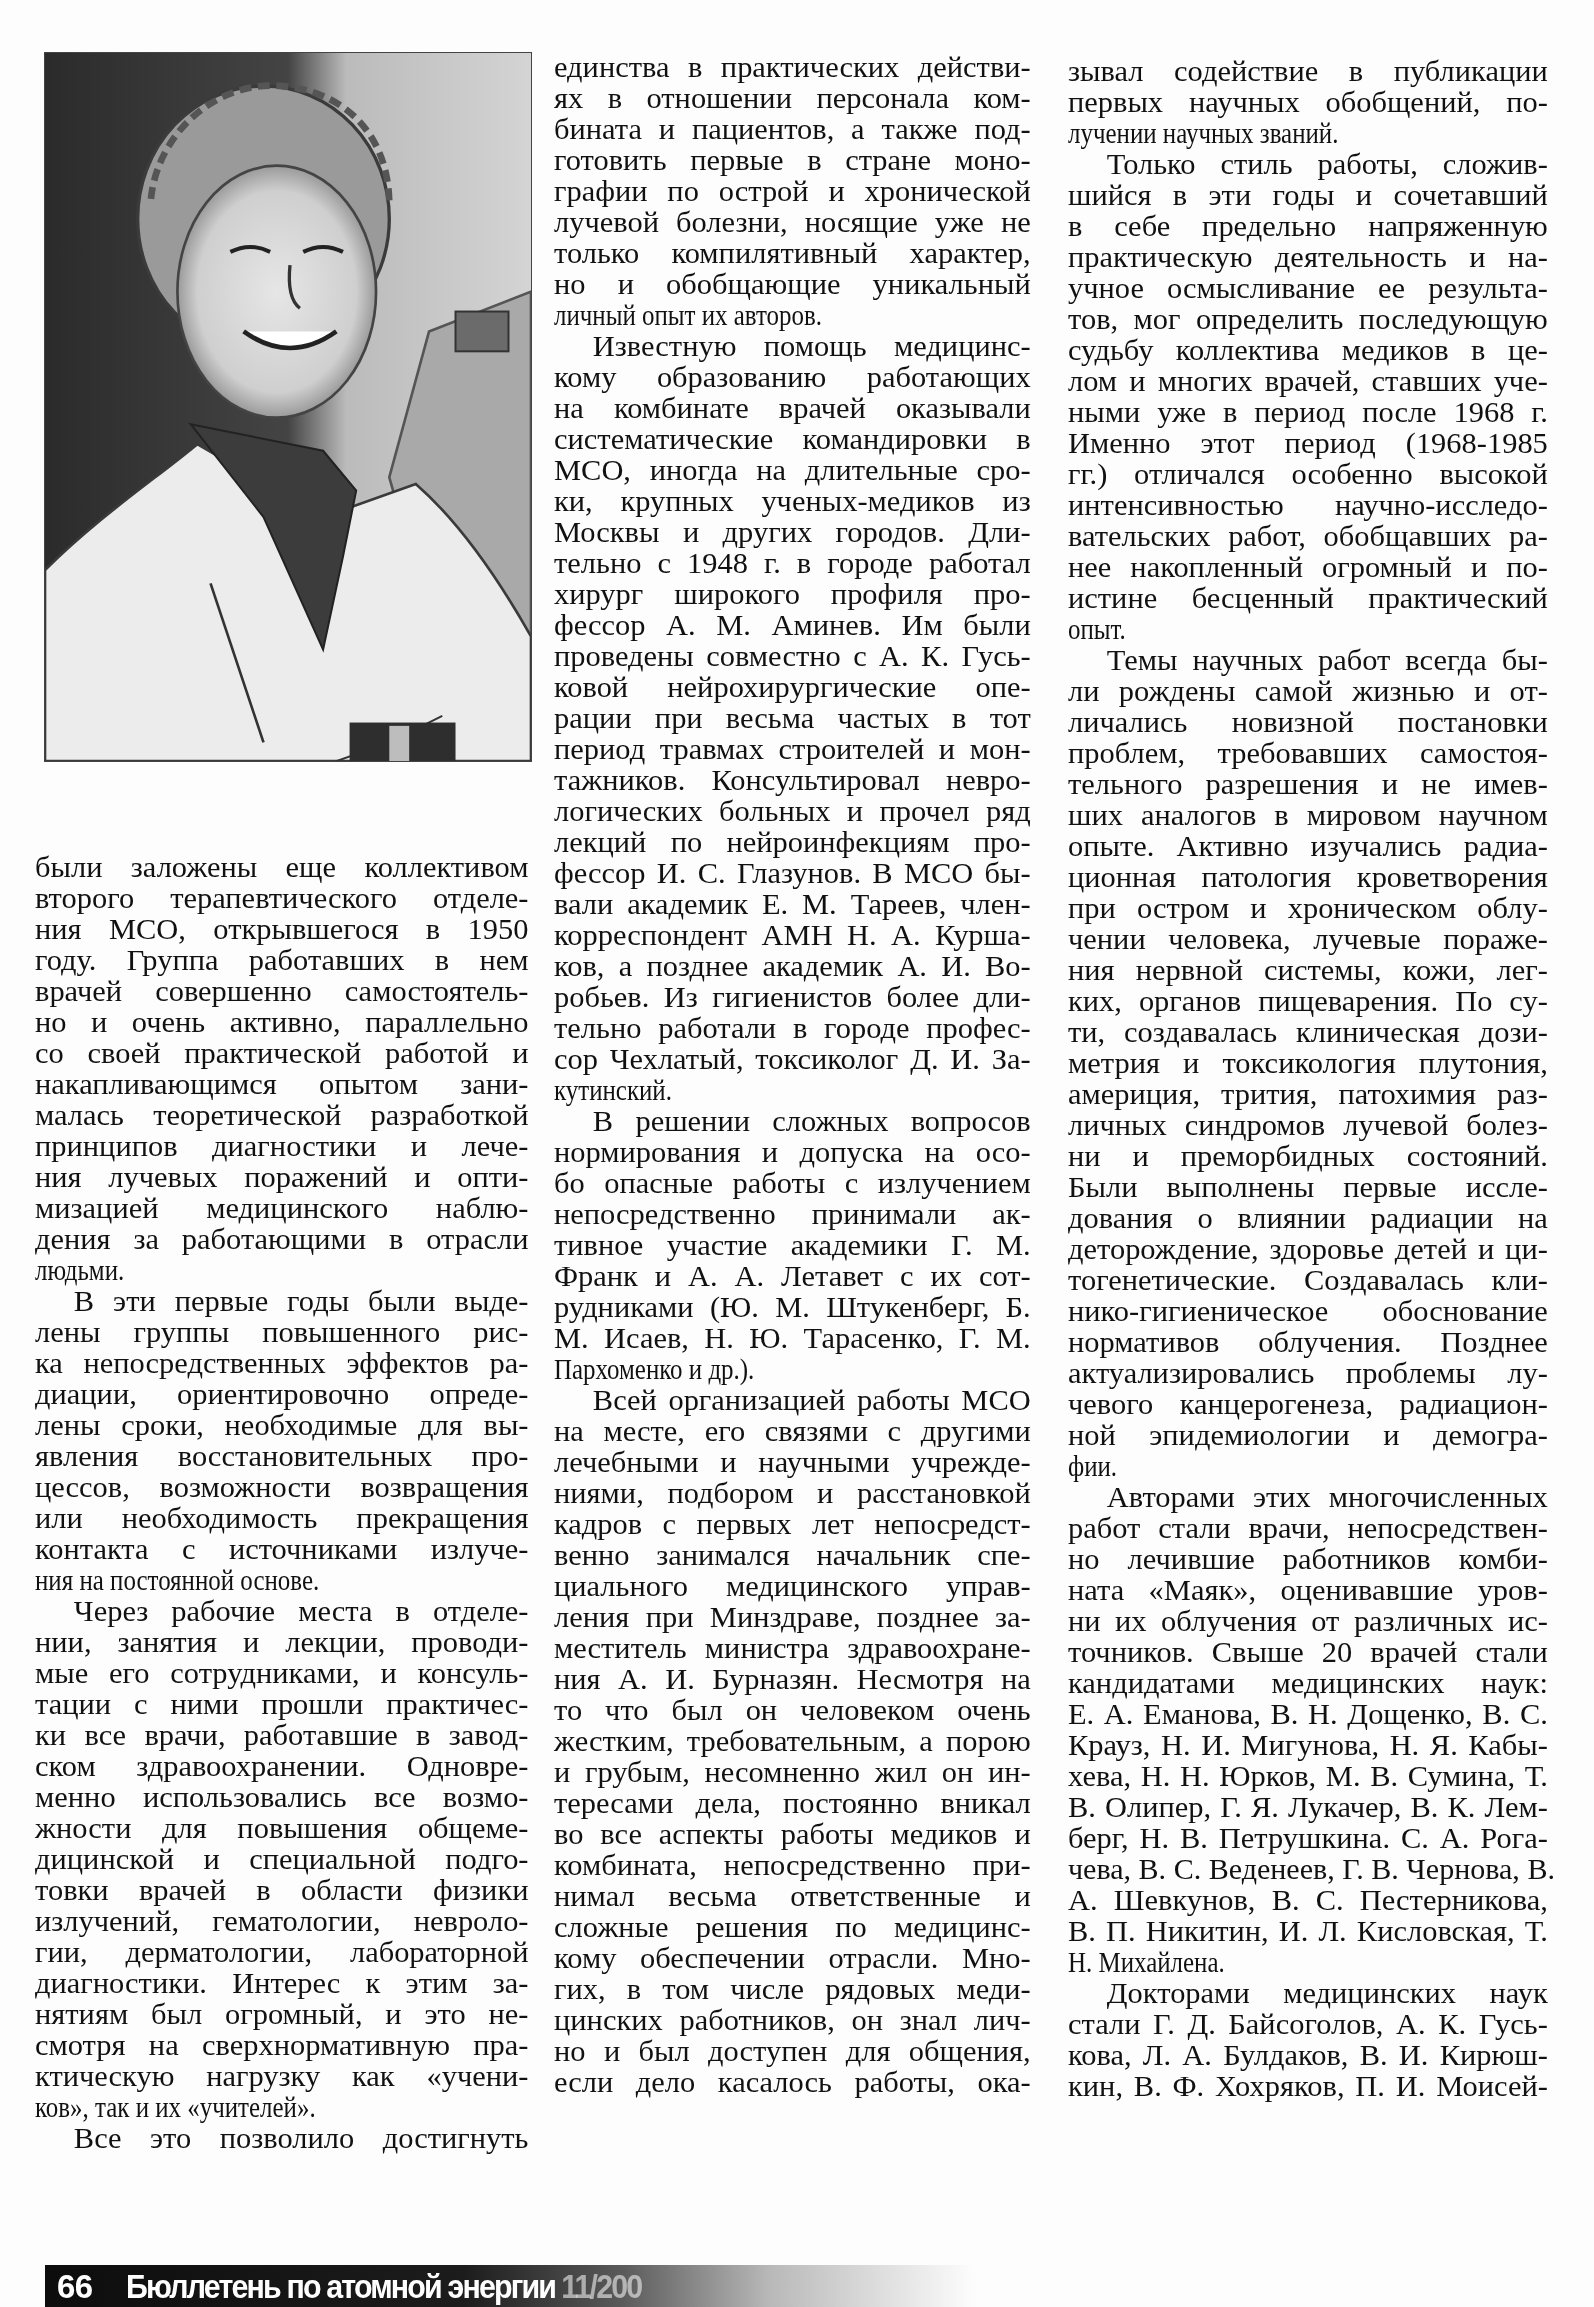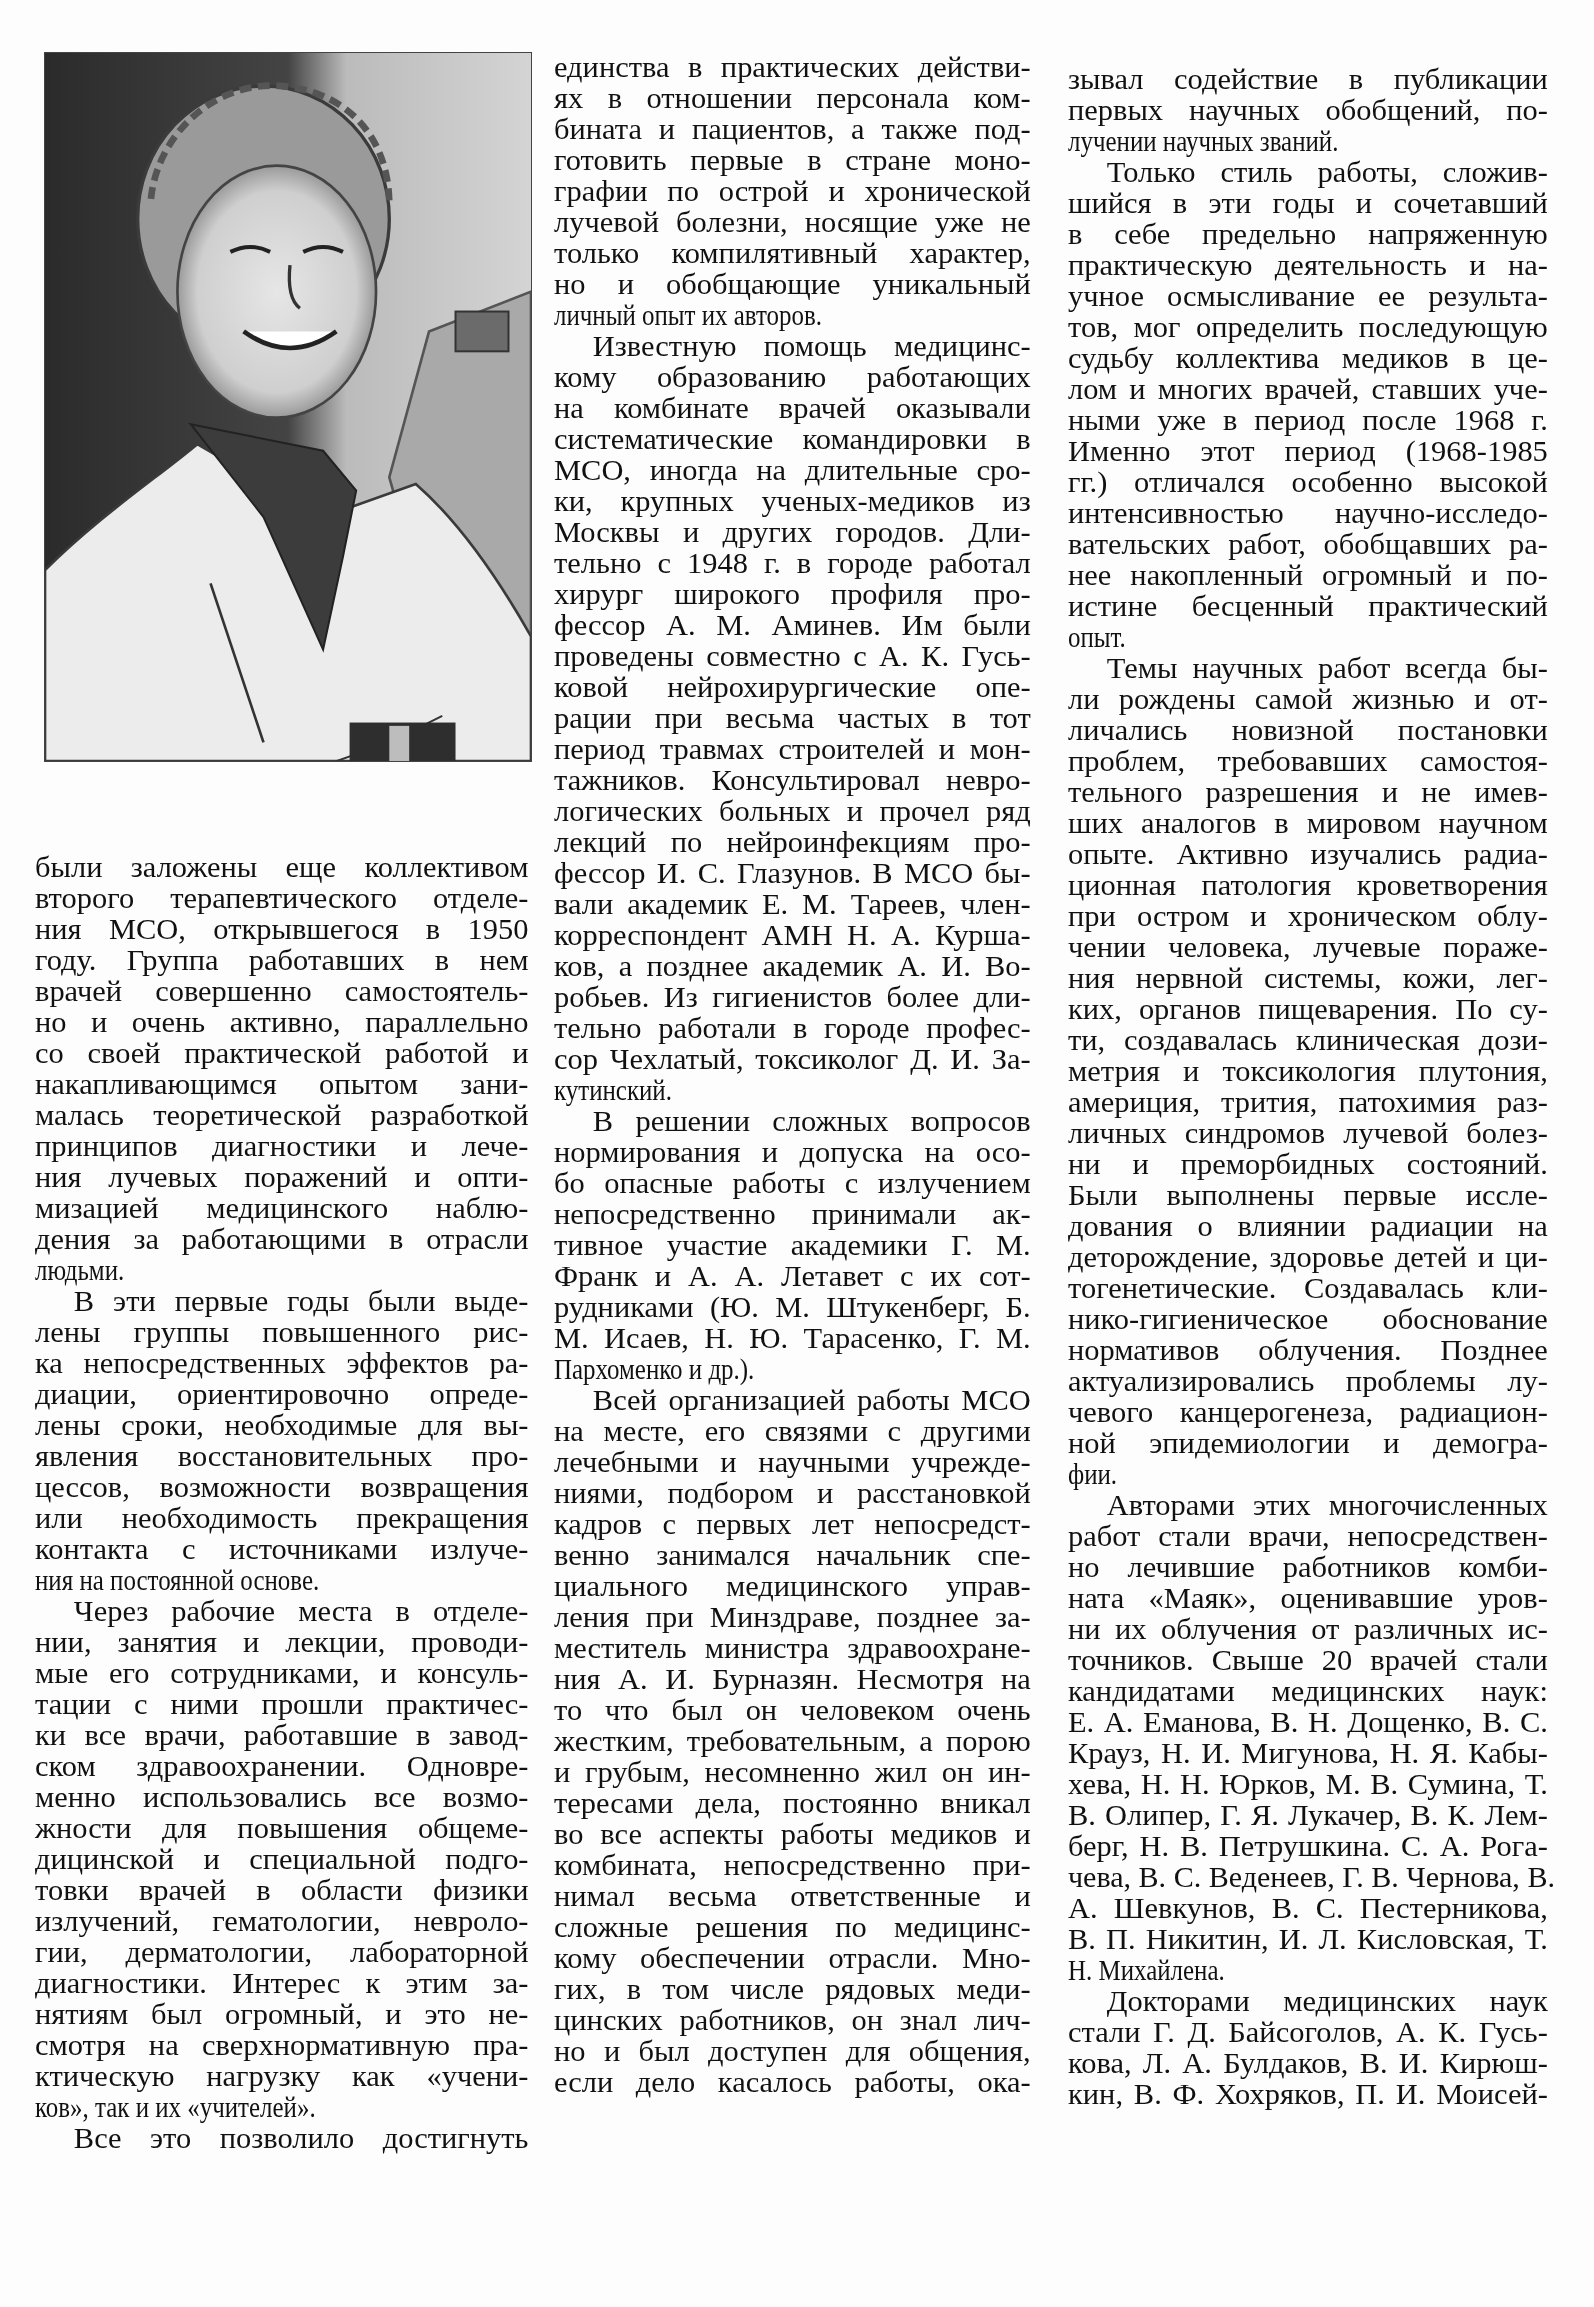--- a/index.html
+++ b/index.html
@@ -8,21 +8,21 @@
   .col { position: absolute; font-family: "Liberation Serif", "DejaVu Serif", serif; color: #111; }
   .line {
     height: 31px; line-height: 31px; font-size: 29px; white-space: nowrap;
     text-align: justify; text-align-last: justify;
     transform-origin: 0 0;
   }
   .line.last { text-align-last: left; }
   .line.indent { padding-left: 39px; }
   .col-left { left: 35px; top: 852px; width: 493px; }
   .col-mid  { left: 554px; top: 52px; width: 476px; }
-  .col-right{ left: 1068px; top: 64px; width: 480px; }
+  .col-right{ left: 1068px; top: 56px; width: 480px; }
 
   .photo {
     position: absolute; left: 44px; top: 52px; width: 488px; height: 710px;
     border: 1.3px solid #444; box-sizing: border-box; overflow: hidden;
     background: linear-gradient(90deg, #2a2a2a 0%, #3a3a3a 38%, #bdbdbd 60%, #d8d8d8 100%);
   }
   .photo svg { width: 100%; height: 100%; display: block; }
 
   .footer {
     position: absolute; left: 45px; top: 2265px; width: 930px; height: 43px;
@@ -262,14 +262,18 @@
       <div class="line" style="width: 463px; transform: scaleX(1.03582);">чева, В. С. Веденеев, Г. В. Чернова, В.</div>
       <div class="line" style="width: 457px; transform: scaleX(1.05);">А. Шевкунов, В. С. Пестерникова,</div>
       <div class="line" style="width: 457px; transform: scaleX(1.05);">В. П. Никитин, И. Л. Кисловская, Т.</div>
       <div class="line last" style="width: 558px; transform: scaleX(0.86);">Н. Михайлена.</div>
       <div class="line indent" style="width: 420px; transform: scaleX(1.05); padding-left: 37px;">Докторами медицинских наук</div>
       <div class="line" style="width: 457px; transform: scaleX(1.05);">стали Г. Д. Байсоголов, А. К. Гусь-</div>
       <div class="line" style="width: 457px; transform: scaleX(1.05);">кова, Л. А. Булдаков, В. И. Кирюш-</div>
       <div class="line" style="width: 457px; transform: scaleX(1.05);">кин, В. Ф. Хохряков, П. И. Моисей-</div>
     </div>
 
+  <div class="footer">
+    <span class="num">66</span>
+    <span class="journal"><span>Бюллетень по атомной энергии</span><span class="issue">11/200</span></span>
+  </div>
 </div>
 
 
 </body></html>

